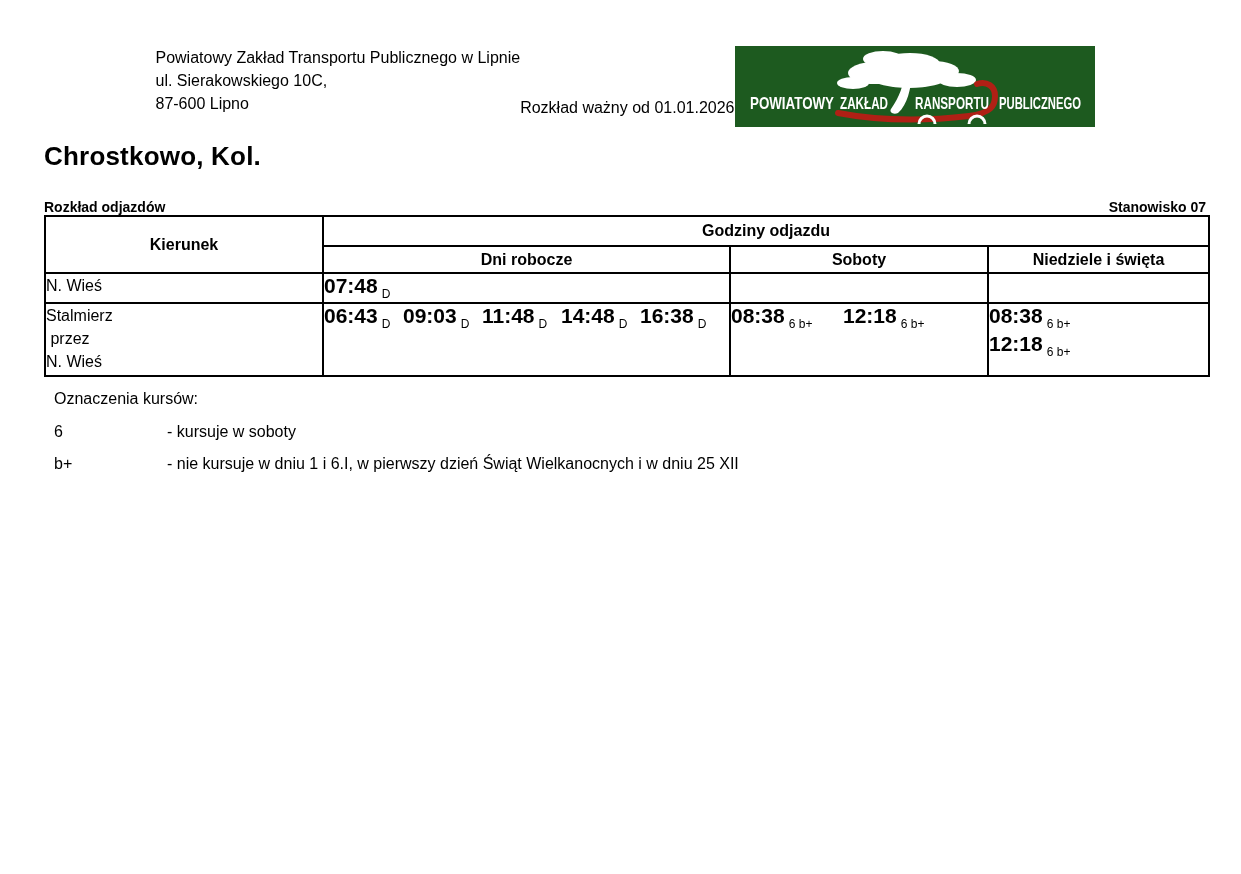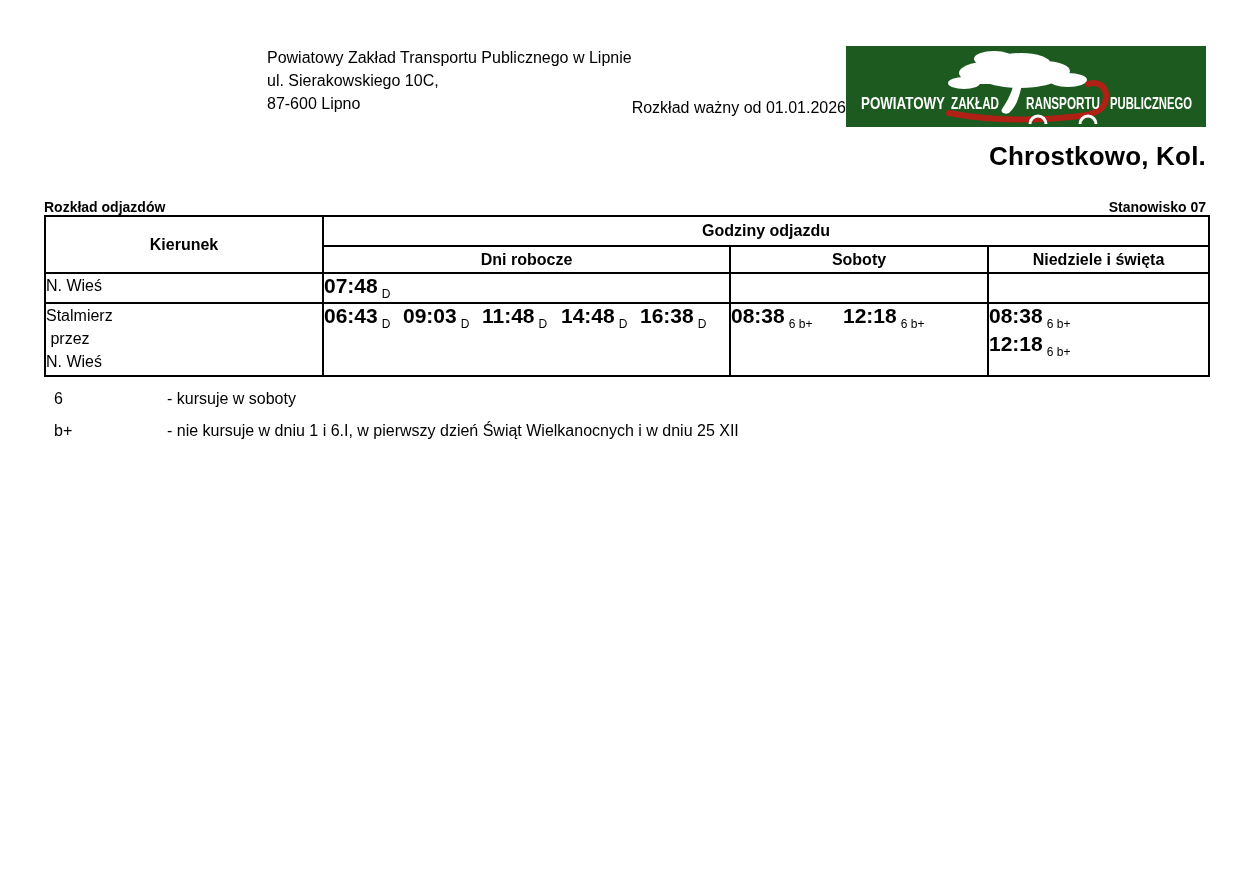--- a/index.html
+++ b/index.html
@@ -4,29 +4,29 @@
 <style>
   html,body{margin:0;padding:0;background:#fff;}
   body{
     width:1241px;height:874px;
     font-family:"Liberation Sans","DejaVu Sans",sans-serif;
     color:#000;position:relative;overflow:hidden;
   }
   .page{padding:46px 35px 0 44px;}
 
   
-  .top-header{display:flex;justify-content:flex-end;align-items:flex-start;}
+  .top-header{display:flex;justify-content:center;align-items:flex-start;}
   .company-block{font-size:16px;line-height:23px;}
   .right-block{display:flex;flex-direction:row;align-items:flex-end;}
   .validity{font-size:16px;line-height:20px;margin-bottom:9px;}
   .logo-box{width:360px;height:81px;display:block;}
 
   
   .page-title{
-    text-align:right;font-size:26px;font-weight:bold;
+    text-align:left;font-size:26px;font-weight:bold;
     margin:14px 0 0 0;letter-spacing:.2px;
   }
 
   
   .sub-header{
     display:flex;justify-content:space-between;align-items:baseline;
     font-size:14px;font-weight:bold;margin-top:27px;
   }
 
   
@@ -151,20 +151,21 @@
       </td>
       <td class="times sun">
         <span class="t"><span class="tm">08:38</span><span class="mk">6 b+</span></span>
         <span class="t"><span class="tm">12:18</span><span class="mk">6 b+</span></span>
       </td>
     </tr>
   </tbody>
     </table>
 
   <div class="legend">
+    <div class="legend-title">Oznaczenia kursów:</div>
     <div class="legend-item">
       <span class="sym">6</span><span>- kursuje w soboty</span>
     </div>
     <div class="legend-item">
       <span class="sym">b+</span><span>- nie kursuje w dniu 1 i 6.I, w pierwszy dzień Świąt Wielkanocnych i w dniu 25 XII</span>
     </div>
   </div>
 
 </div>
 

